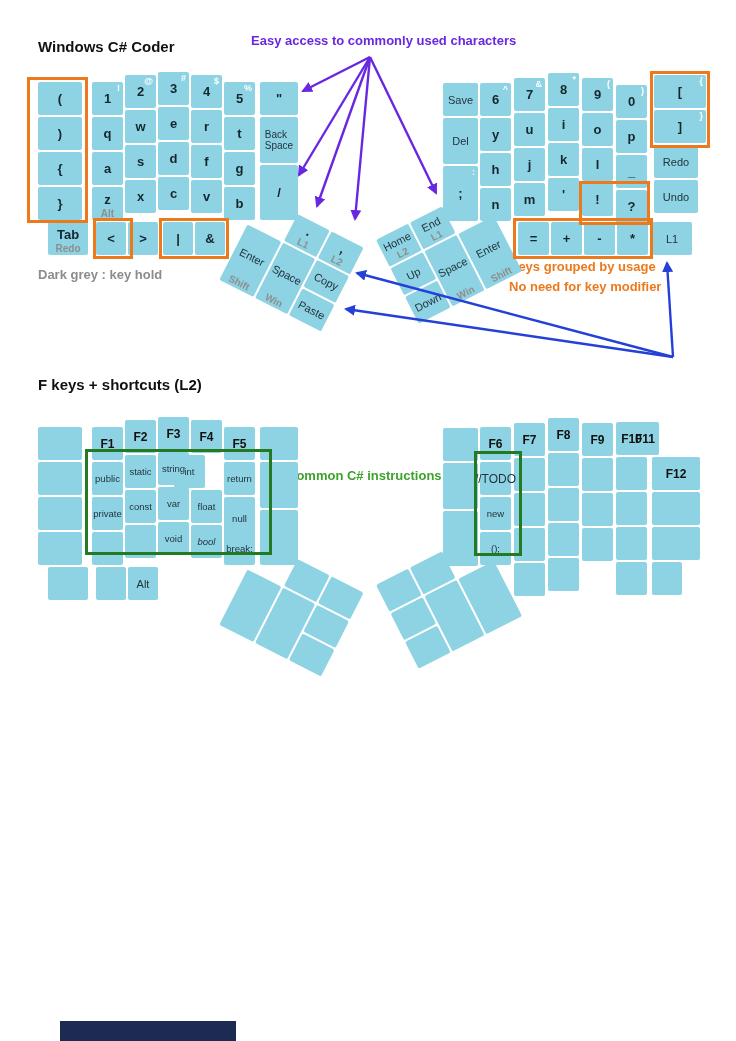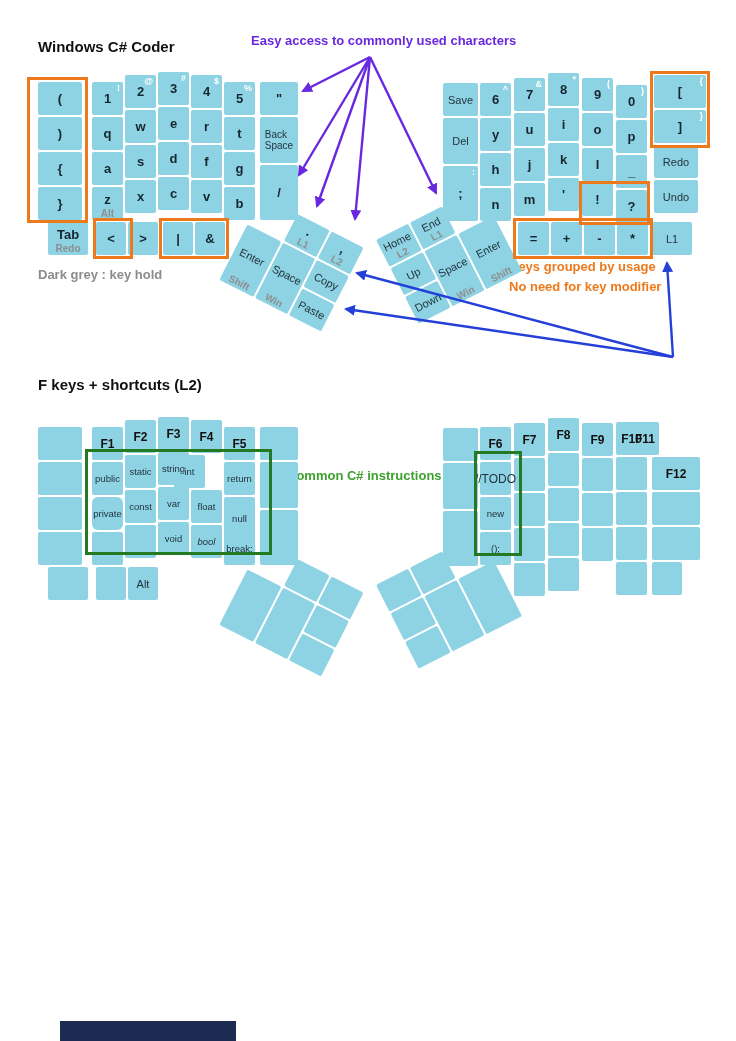--- a/index.html
+++ b/index.html
@@ -348,21 +348,21 @@
     <div class="key b" style="left: 38px; top: 427px; width: 44px; height: 33px;"></div>
     <div class="key b" style="left: 38px; top: 462px; width: 44px; height: 33px;"></div>
     <div class="key b" style="left: 38px; top: 497px; width: 44px; height: 33px;"></div>
     <div class="key b" style="left: 38px; top: 532px; width: 44px; height: 33px;"></div>
     <div class="key f" style="left: 92px; top: 427px; width: 31px; height: 33px;">
       <span class="lbl">F1</span>
     </div>
     <div class="key k" style="left: 92px; top: 462px; width: 31px; height: 33px;">
       <span class="lbl">public</span>
     </div>
-    <div class="key k" style="left: 92px; top: 497px; width: 31px; height: 33px; border-radius: 6px;">
+    <div class="key k" style="left: 92px; top: 497px; width: 31px; height: 33px;">
       <span class="lbl">private</span>
     </div>
     <div class="key b" style="left: 92px; top: 532px; width: 31px; height: 33px;"></div>
     <div class="key f" style="left: 125px; top: 420px; width: 31px; height: 33px;">
       <span class="lbl">F2</span>
     </div>
     <div class="key k" style="left: 125px; top: 455px; width: 31px; height: 33px;">
       <span class="lbl">static</span>
     </div>
     <div class="key k" style="left: 125px; top: 490px; width: 31px; height: 33px;">

